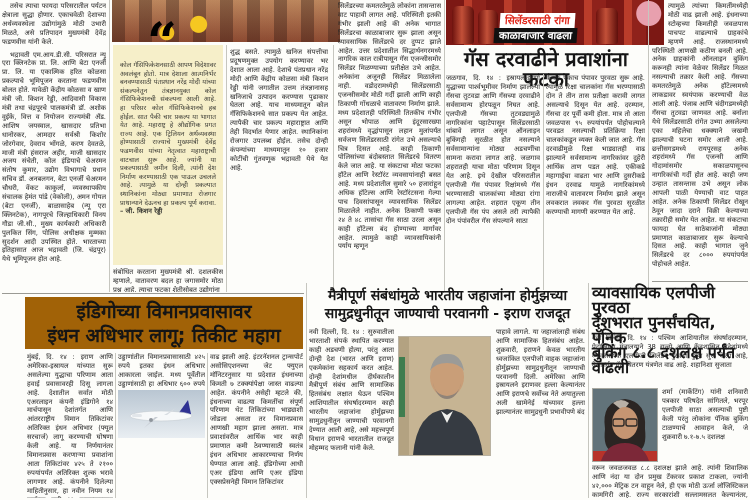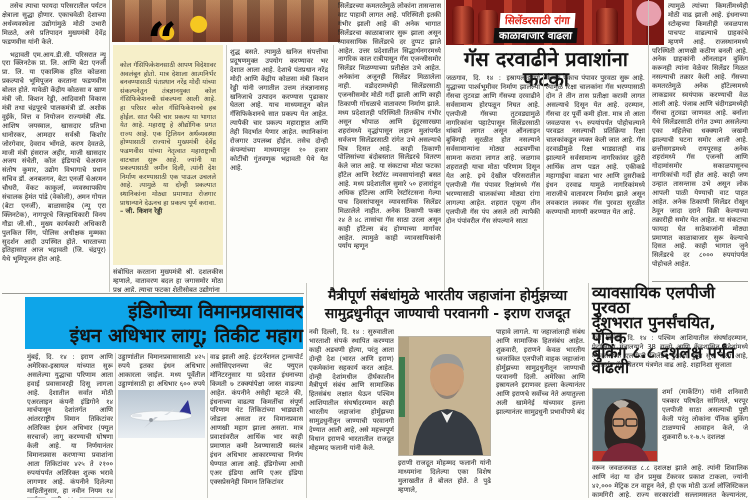--- a/index.html
+++ b/index.html
@@ -25,21 +25,21 @@
       repeating-linear-gradient(90deg,#7c1814 0 18px,#b93c2a 18px 26px,#8f221b 26px 40px),
       linear-gradient(#a02a20,#6f1410);}
   .cyl{position:absolute;border-radius:6px 6px 3px 3px;
        background:linear-gradient(90deg,#6d120e,#c25038 45%,#5e0f0b);}
   .lbl-red{position:absolute;background:#ffffff;color:#e02a1e;font-weight:bold;
            font-size:10.5px;line-height:13px;padding:1px 5px;transform:skewX(-4deg);}
   .lbl-blk{position:absolute;background:#101010;color:#ffffff;font-weight:bold;
            font-size:10.5px;line-height:13px;padding:1px 5px;transform:skewX(-4deg);}
   .hl{font-weight:bold;color:#151515;}
   .gas-hl{font-size:20px;line-height:20px;text-align:center;}
-  .indigo-hl{font-size:19px;line-height:24px;text-align:right;background:#0ea5e9;}
+  .indigo-hl{font-size:19px;line-height:24px;text-align:center;background:#a16207;}
   .iran-hl{font-size:14px;line-height:18px;text-align:center;}
   .lpg-hl{font-size:16px;line-height:15px;text-align:left;}
   .wrapnotch{float:left;width:16px;height:36px;}
 </style>
 </head>
 <body>
 
 <div class="page">
 
   <div class="abs bodycol" style="left:2px;top:2px;width:104px;height:288px;">
@@ -132,21 +132,20 @@
       <rect width="91" height="118" fill="#c6b493"></rect>
       <rect width="10" height="118" fill="#b3a281"></rect>
       <rect x="0" y="20" width="6" height="60" fill="#3f7d4f"></rect>
       <ellipse cx="48" cy="40" rx="17" ry="20" fill="#c99e78"></ellipse>
       <path d="M31 34 Q35 16 48 17 Q62 16 65 34 Q60 26 48 26 Q36 26 31 34 Z" fill="#9b9b98"></path>
       <path d="M34 46 Q38 62 48 62 Q58 62 62 46 Q60 58 48 59 Q36 58 34 46 Z" fill="#8f8378"></path>
       <path d="M14 118 Q18 74 48 72 Q78 74 84 118 Z" fill="#363b42"></path>
       <path d="M42 74 L48 86 L54 74 L48 78 Z" fill="#f1f1ee"></path>
     </svg>
   </div>
-  <div class="abs bodycol" style="left:398px;top:459px;width:93px;height:39px;">इराणी राजदूत मोहम्मद फलानी यांनी माध्यमांना दिलेल्या एका विशेष मुलाखतीत ते बोलत होते. ते पुढे म्हणाले,</div>
   <div class="abs bodycol" style="left:496px;top:328px;width:89px;height:170px;">पाहावे लागले. या जहाजांलाही संबंध आणि सामाजिक हितसंबंध आहेत. शुक्रवारी, इराणने केवळ भारतीय ध्वजांकित एलपीजी वाहक जहाजांना होर्मुझच्या सामुद्रधुनीतून जाण्याची परवानगी दिली. अमेरिका आणि इस्रायलने इराणवर हल्ला केल्यानंतर आणि इराणचे सर्वोच्च नेते अयातुल्ला अली खामेनेई यांच्यावर हल्ला झाल्यानंतर सामुद्रधुनी प्रभावीपणे बंद</div>
 
   <div class="abs hl lpg-hl" style="left:592px;top:285px;width:156px;height:46px;">
     <div>व्यावसायिक एलपीजी पुरवठा</div>
     <div>देशभरात पुनर्संचयित, पॅनिक</div>
     <div>बुकिंग ८.८ दशलक्ष पर्यंत वाढली</div>
   </div>
   <div class="abs bodycol" style="left:592px;top:334px;width:156px;height:52px;">नवी दिल्ली, दि. १४ : पश्चिम आशियातील संघर्षादरम्यान, पेट्रोलियम मंत्रालयाने 38 राज्ये आणि केंद्रशासित प्रदेशांमध्ये व्यावसायिक एलपीजी सिलेंडर पुरवठा पुन्हा सुरू केला आहे, देशांतर्गत गॅस वितरण यंत्रणेत वाढ आहे. शहानिशा सुजाता</div>
 
   <div class="abs photo" style="left:592px;top:388px;width:66px;height:74px;border:1px solid #a8a8a0;box-sizing:border-box;">

